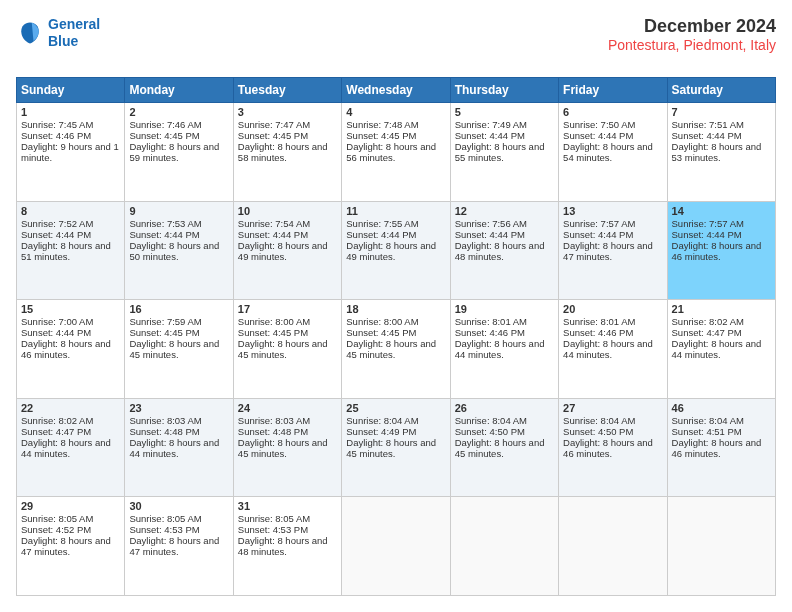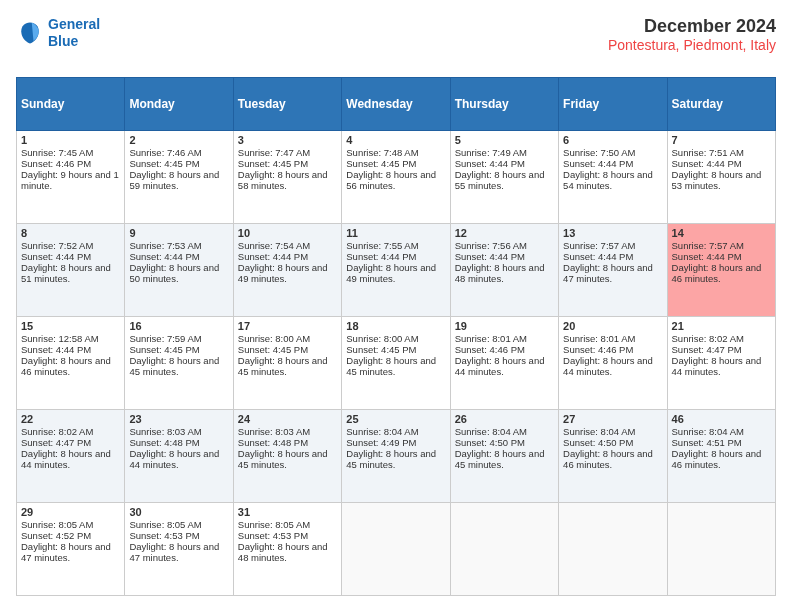--- a/index.html
+++ b/index.html
@@ -58,21 +58,21 @@
       border: 1px solid #ccc;
       border-collapse: collapse;
       width: 100%;
       table-layout: fixed;
     }
     .calendar th {
       background-color: #2e75b6;
       color: #fff;
       font-size: 12px;
       font-weight: bold;
-      padding: 19px 4px;
+      padding: 5px 4px;
       text-align: left;
       border: 1px solid #2060a0;
     }
     .calendar td {
       border: 1px solid #ccc;
       vertical-align: top;
       padding: 3px 4px;
       font-size: 9.5px;
       color: #333;
       background: #fff;
@@ -201,31 +201,31 @@
             <div>Sunrise: 7:56 AM</div>
             <div>Sunset: 4:44 PM</div>
             <div>Daylight: 8 hours and 48 minutes.</div>
           </td>
           <td style="background: rgb(240, 244, 248);">
             <span class="day-num">13</span>
             <div>Sunrise: 7:57 AM</div>
             <div>Sunset: 4:44 PM</div>
             <div>Daylight: 8 hours and 47 minutes.</div>
           </td>
-          <td style="background: #fca5a5;">
+          <td style="background: #7dd3fc;">
             <span class="day-num">14</span>
             <div>Sunrise: 7:57 AM</div>
             <div>Sunset: 4:44 PM</div>
             <div>Daylight: 8 hours and 46 minutes.</div>
           </td>
         </tr>
         <tr>
           <td>
             <span class="day-num">15</span>
-            <div>Sunrise: 12:58 AM</div>
+            <div>Sunrise: 7:00 AM</div>
             <div>Sunset: 4:44 PM</div>
             <div>Daylight: 8 hours and 46 minutes.</div>
           </td>
           <td>
             <span class="day-num">16</span>
             <div>Sunrise: 7:59 AM</div>
             <div>Sunset: 4:45 PM</div>
             <div>Daylight: 8 hours and 45 minutes.</div>
           </td>
           <td>

